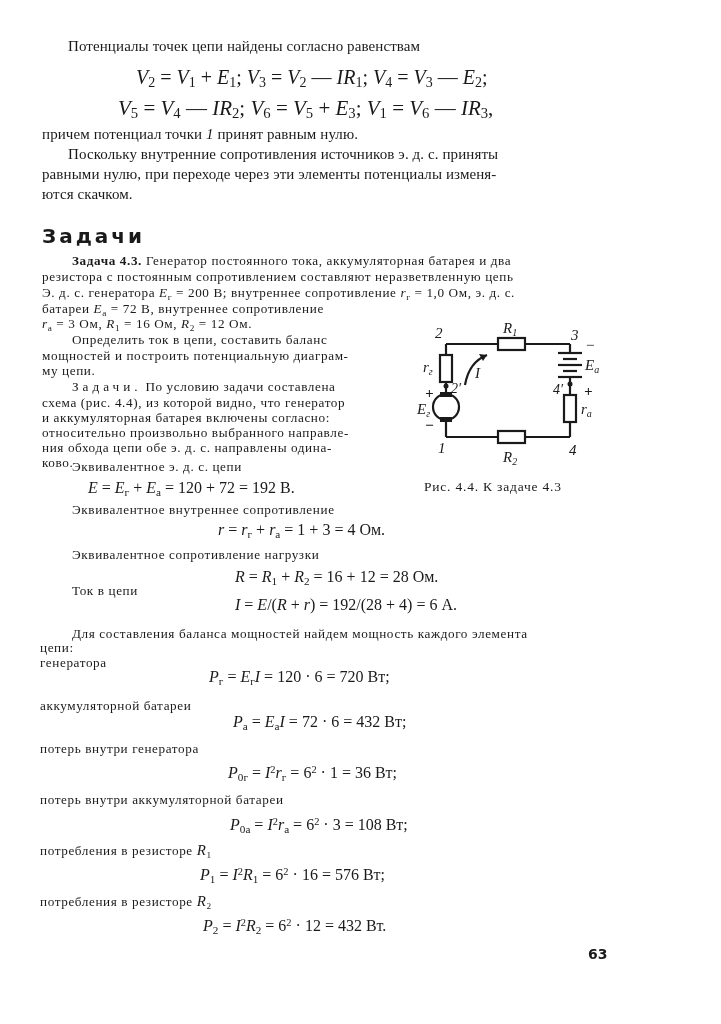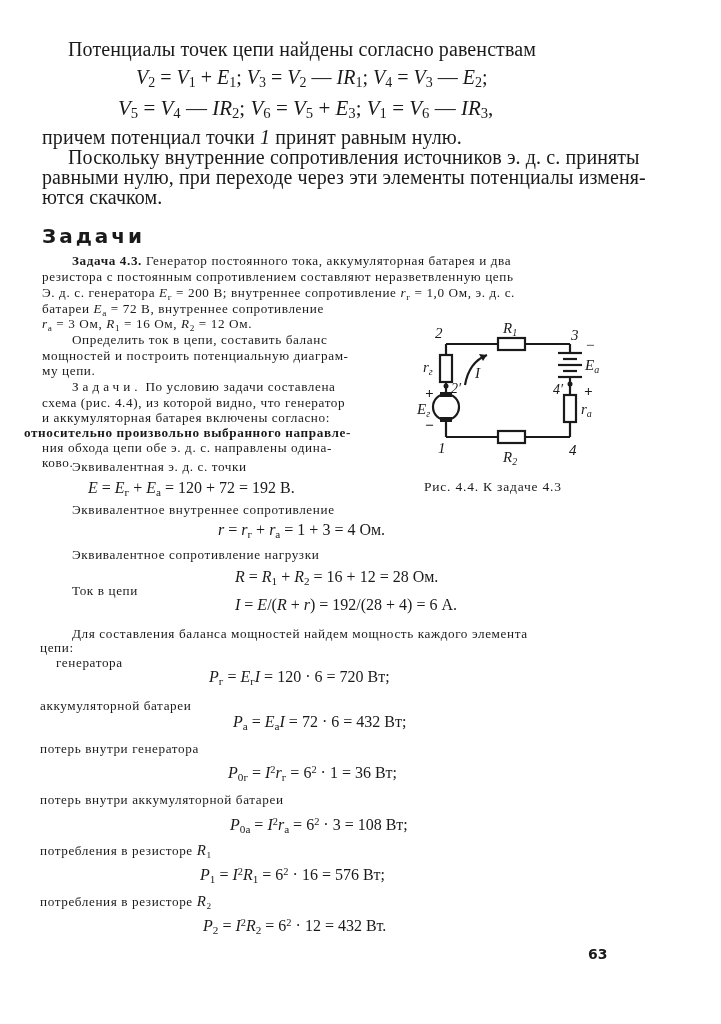--- a/index.html
+++ b/index.html
@@ -1,19 +1,19 @@
 <!DOCTYPE html>
 <html><head>
 <meta charset="utf-8">
 <style>
   html, body { margin:0; padding:0; background:#fff; }
   body { width:721px; height:1024px; position:relative; overflow:hidden;
          font-family:"Liberation Serif", "DejaVu Serif", serif; color:#1a1a1a; }
   .abs { position:absolute; white-space:nowrap; }
-  .p16 { font-size:20px; letter-spacing:0.1px;font-family:Liberation Serif, serif; }
+  .p16 { font-size:15px; letter-spacing:0.1px;font-family:Liberation Serif, serif; }
   .p13 { font-size:13.2px; letter-spacing:0.6px; }
   .eq  { font-size:16px; font-style:normal; }
   .eq i { font-style:italic; }
   .heading { font-family:"DejaVu Sans", sans-serif; font-weight:bold; font-size:20px; letter-spacing:3px; }
   .bold { font-weight:bold; }
   .spaced { letter-spacing:4px; }
   sub { font-size:70%; vertical-align:-3px; }
   sup { font-size:65%; vertical-align:5px; }
   .pagenum { font-family:"DejaVu Sans", sans-serif; font-weight:bold; font-size:14px; }
   .caption { font-size:13.5px; letter-spacing:0.8px; }
@@ -62,21 +62,21 @@
 
 <div class="abs p13" style="left:72px;top:332px;">Определить ток в цепи, составить баланс</div>
 <div class="abs p13" style="left:42px;top:348px;">мощностей и построить потенциальную диаграм-</div>
 <div class="abs p13" style="left:42px;top:363px;">му цепи.</div>
 
 <div class="abs p13" style="left:72px;top:379px;">
   <span class="spaced">Задачи.</span><span> По условию задачи составлена</span>
 </div>
 <div class="abs p13" style="left:42px;top:395px;">схема (рис. 4.4), из которой видно, что генератор</div>
 <div class="abs p13" style="left:42px;top:410px;">и аккумуляторная батарея включены согласно:</div>
-<div class="abs p13" style="left:24px;top:425px;font-weight:bold;">относительно произвольно выбранного направле-</div>
+<div class="abs p13" style="left:42px;top:425px;">относительно произвольно выбранного направле-</div>
 <div class="abs p13" style="left:42px;top:440px;">ния обхода цепи обе э. д. с. направлены одина-</div>
 <div class="abs p13" style="left:42px;top:455px;">ково.</div>
 
 <svg class="abs" style="left:395px;top:310px;" width="220" height="170" viewBox="0 0 220 170">
   <g stroke="#1a1a1a" stroke-width="2.2" fill="none">
 
     <line x1="51" y1="34" x2="103" y2="34"></line>
     <rect x="103" y="28" width="27" height="12"></rect>
     <line x1="130" y1="34" x2="175" y2="34"></line>
 
@@ -122,21 +122,21 @@
   <text x="190" y="60" font-size="15"><tspan>E</tspan><tspan font-size="10" dy="3">a</tspan></text>
   <text x="158" y="84" font-size="14">4′</text>
   <text x="189" y="86" font-size="15" font-style="normal" font-weight="bold">+</text>
   <text x="186" y="104" font-size="15"><tspan>r</tspan><tspan font-size="10" dy="3">a</tspan></text>
   <text x="174" y="145" font-size="15">4</text>
   <text x="108" y="152" font-size="15"><tspan>R</tspan><tspan font-size="10" dy="3">2</tspan></text>
 </svg>
 
 <div class="abs caption" style="left:424px;top:479px;">Рис. 4.4. К задаче 4.3</div>
 
-<div class="abs p13" style="left:72px;top:459px;">Эквивалентная э. д. с. точки</div>
+<div class="abs p13" style="left:72px;top:459px;">Эквивалентное э. д. с. цепи</div>
 <div class="abs eq" style="left:88px;top:479px;">
   <i>E</i><span> = </span><i>E</i><sub>г</sub><span> + </span><i>E</i><sub>а</sub><span> = 120 + 72 = 192 В.</span>
 </div>
 
 <div class="abs p13" style="left:72px;top:502px;">Эквивалентное внутреннее сопротивление</div>
 <div class="abs eq" style="left:218px;top:521px;">
   <i>r</i><span> = </span><i>r</i><sub>г</sub><span> + </span><i>r</i><sub>а</sub><span> = 1 + 3 = 4 Ом.</span>
 </div>
 
 <div class="abs p13" style="left:72px;top:547px;">Эквивалентное сопротивление нагрузки</div>
@@ -145,21 +145,21 @@
 </div>
 
 <div class="abs p13" style="left:72px;top:583px;">Ток в цепи</div>
 <div class="abs eq" style="left:235px;top:596px;">
   <i>I</i><span> = </span><i>E</i><span>/(</span><i>R</i><span> + </span><i>r</i><span>) = 192/(28 + 4) = 6 А.</span>
 </div>
 
 <div class="abs p13" style="left:72px;top:626px;">Для составления баланса мощностей найдем мощность каждого элемента</div>
 <div class="abs p13" style="left:40px;top:640px;">цепи:</div>
 
-<div class="abs p13" style="left:40px;top:655px;margin-left:16px;">генератора</div>
+<div class="abs p13" style="left:40px;top:655px;">генератора</div>
 <div class="abs eq" style="left:183px;top:668px;margin-left:26px;">
   <i>P</i><sub>г</sub><span> = </span><i>E</i><sub>г</sub><i>I</i><span> = 120 · 6 = 720 Вт;</span>
 </div>
 
 <div class="abs p13" style="left:40px;top:698px;">аккумуляторной батареи</div>
 <div class="abs eq" style="left:233px;top:713px;">
   <i>P</i><sub>а</sub><span> = </span><i>E</i><sub>а</sub><i>I</i><span> = 72 · 6 = 432 Вт;</span>
 </div>
 
 <div class="abs p13" style="left:40px;top:741px;">потерь внутри генератора</div>

